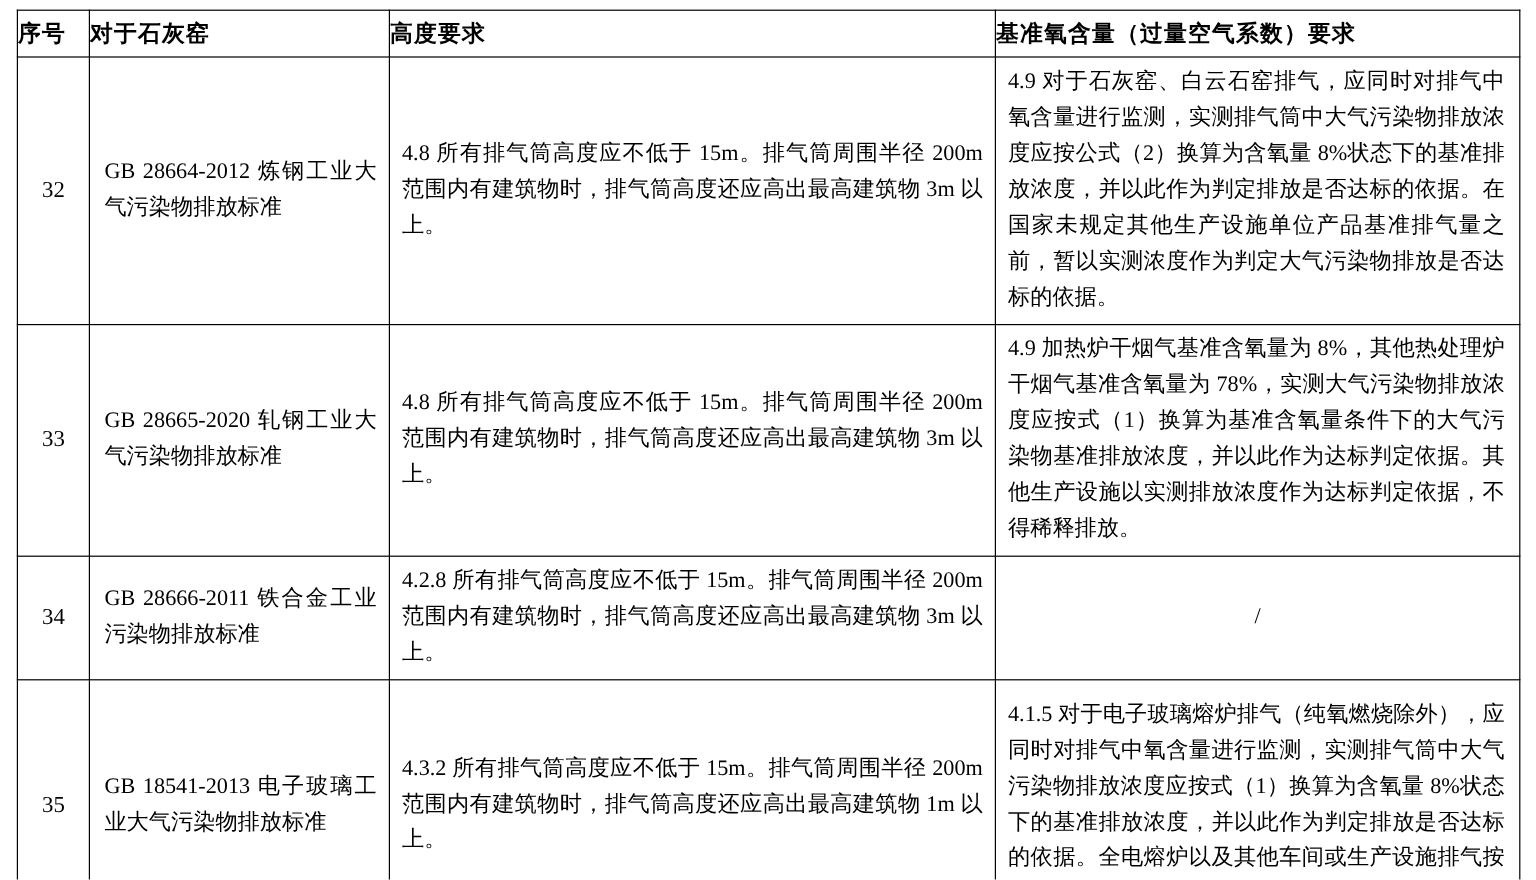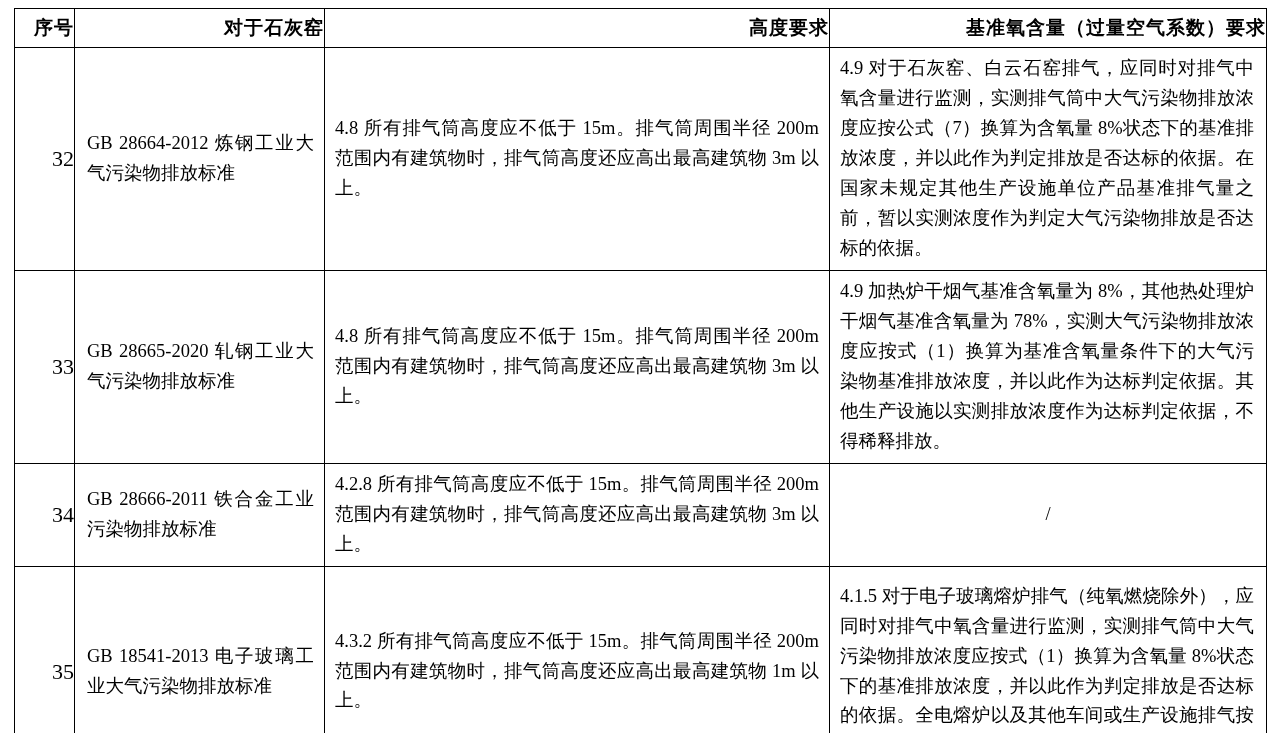--- a/index.html
+++ b/index.html
@@ -32,28 +32,28 @@
     padding: 0;
   }
   
   col.c-index { width: 60px; }
   col.c-name  { width: 250px; }
   col.c-height{ width: 505px; }
   col.c-oxygen{ width: 437px; }
 
   thead th {
     height: 38px;
-    text-align: right;
+    text-align: left;
     font-weight: bold;
     font-size: 19px;
     letter-spacing: 1px;
   }
   td.idx {
-    text-align: right;
-    font-size: 22px;
+    text-align: center;
+    font-size: 19px;
     font-family: "Liberation Serif", serif;
   }
   td.cell {
     font-size: 18.5px;
     line-height: 1.62;
   }
   .name-inner {
     padding: 6px 10px 6px 12px;
     text-align: justify;
     text-justify: inter-ideograph;
@@ -99,21 +99,21 @@
     <tbody>
       <tr class="r32">
         <td class="idx">32</td>
         <td class="cell">
           <div class="name-inner">GB 28664-2012 炼钢工业大气污染物排放标准</div>
         </td>
         <td class="cell">
           <div class="height-inner">4.8 所有排气筒高度应不低于 15m。排气筒周围半径 200m 范围内有建筑物时，排气筒高度还应高出最高建筑物 3m 以上。</div>
         </td>
         <td class="cell">
-          <div class="oxy-inner">4.9 对于石灰窑、白云石窑排气，应同时对排气中氧含量进行监测，实测排气筒中大气污染物排放浓度应按公式（7）换算为含氧量 8%状态下的基准排放浓度，并以此作为判定排放是否达标的依据。在国家未规定其他生产设施单位产品基准排气量之前，暂以实测浓度作为判定大气污染物排放是否达标的依据。</div>
+          <div class="oxy-inner">4.9 对于石灰窑、白云石窑排气，应同时对排气中氧含量进行监测，实测排气筒中大气污染物排放浓度应按公式（2）换算为含氧量 8%状态下的基准排放浓度，并以此作为判定排放是否达标的依据。在国家未规定其他生产设施单位产品基准排气量之前，暂以实测浓度作为判定大气污染物排放是否达标的依据。</div>
         </td>
       </tr>
       <tr class="r33">
         <td class="idx">33</td>
         <td class="cell">
           <div class="name-inner">GB 28665-2020 轧钢工业大气污染物排放标准</div>
         </td>
         <td class="cell">
           <div class="height-inner">4.8 所有排气筒高度应不低于 15m。排气筒周围半径 200m 范围内有建筑物时，排气筒高度还应高出最高建筑物 3m 以上。</div>
         </td>

